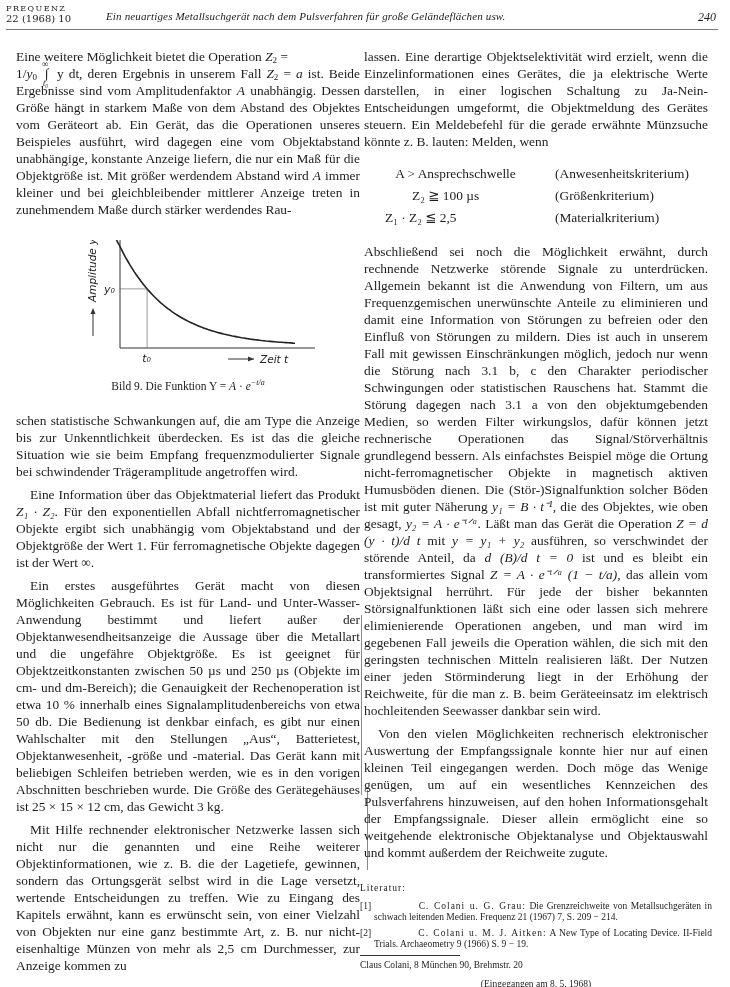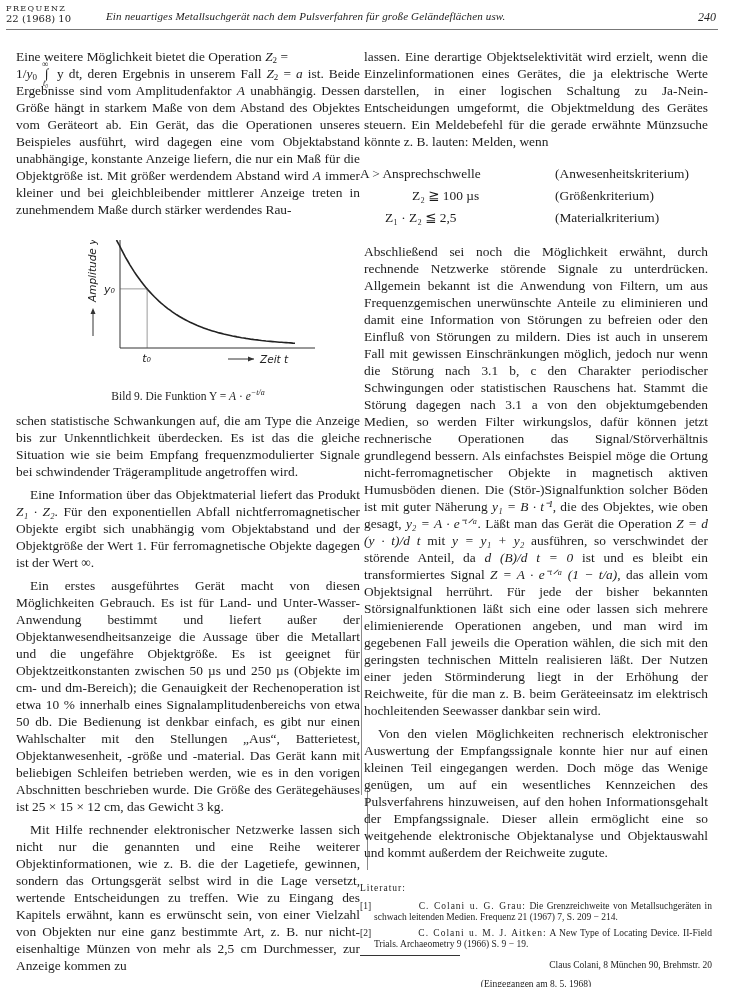--- a/index.html
+++ b/index.html
@@ -24,34 +24,34 @@
   .math i, i { font-style: italic; }
   sub { font-size: 9px; vertical-align: -2px; line-height: 0; }
   sup { font-size: 8px; vertical-align: 5px; line-height: 0; }
 
   .integral { display: inline-block; position: relative; width: 10px; text-align: center; }
   .integral .up { position: absolute; left: 0; top: -9px; font-size: 9px; }
   .integral .low { position: absolute; left: 1px; top: 10px; font-size: 8px; font-style: italic; }
 
   .figure { position: relative; width: 352px; height: 168px; margin-top: 22px; }
   .figure svg { position: absolute; left: 0; top: 0; }
-  .caption { position: absolute; left: 0; width: 352px; top: 148px; text-align: center; font-size: 11.5px; }
+  .caption { position: absolute; left: 0; width: 352px; top: 138px; text-align: center; font-size: 11.5px; }
 
   .criteria { margin: 13px 0 14px 0; width: 352px; }
   .crit-row { display: flex; height: 22px; line-height: 22px; font-size: 13.4px; }
-  .crit-cond { width: 195px; text-align: left; padding-right: 4px; box-sizing: border-box; }
+  .crit-cond { width: 195px; text-align: center; padding-right: 4px; box-sizing: border-box; }
   .crit-label { flex: 1; padding-left: 0; }
   .crit-row.left-cond .crit-cond { text-align: left; padding-left: 25px; }
 
   .literature { margin-top: 22px; font-size: 9.5px; line-height: 11px; text-align: left; }
   .lit-head { letter-spacing: 1px; margin-bottom: 7px; }
   .ref { padding-left: 14px; text-indent: -14px; margin-bottom: 5px; text-align: justify; }
   .ref .authors { letter-spacing: 1px; margin-left: 44px; }
   .lit-rule { width: 100px; height: 1px; background: #333; margin: 3px 0 4px 0; }
-  .address { font-size: 9.5px; text-align: right; }
+  .address { font-size: 9.5px; }
   .received { text-align: center; font-size: 9.5px; margin-top: 8px; }
 
   .margin-mark { position: absolute; width: 1px; background: #888; }
 </style>
 </head>
 <body>
 
 <div class="header">
   <div class="journal">FREQUENZ</div>
   <div class="issue">22 (1968) 10</div>

